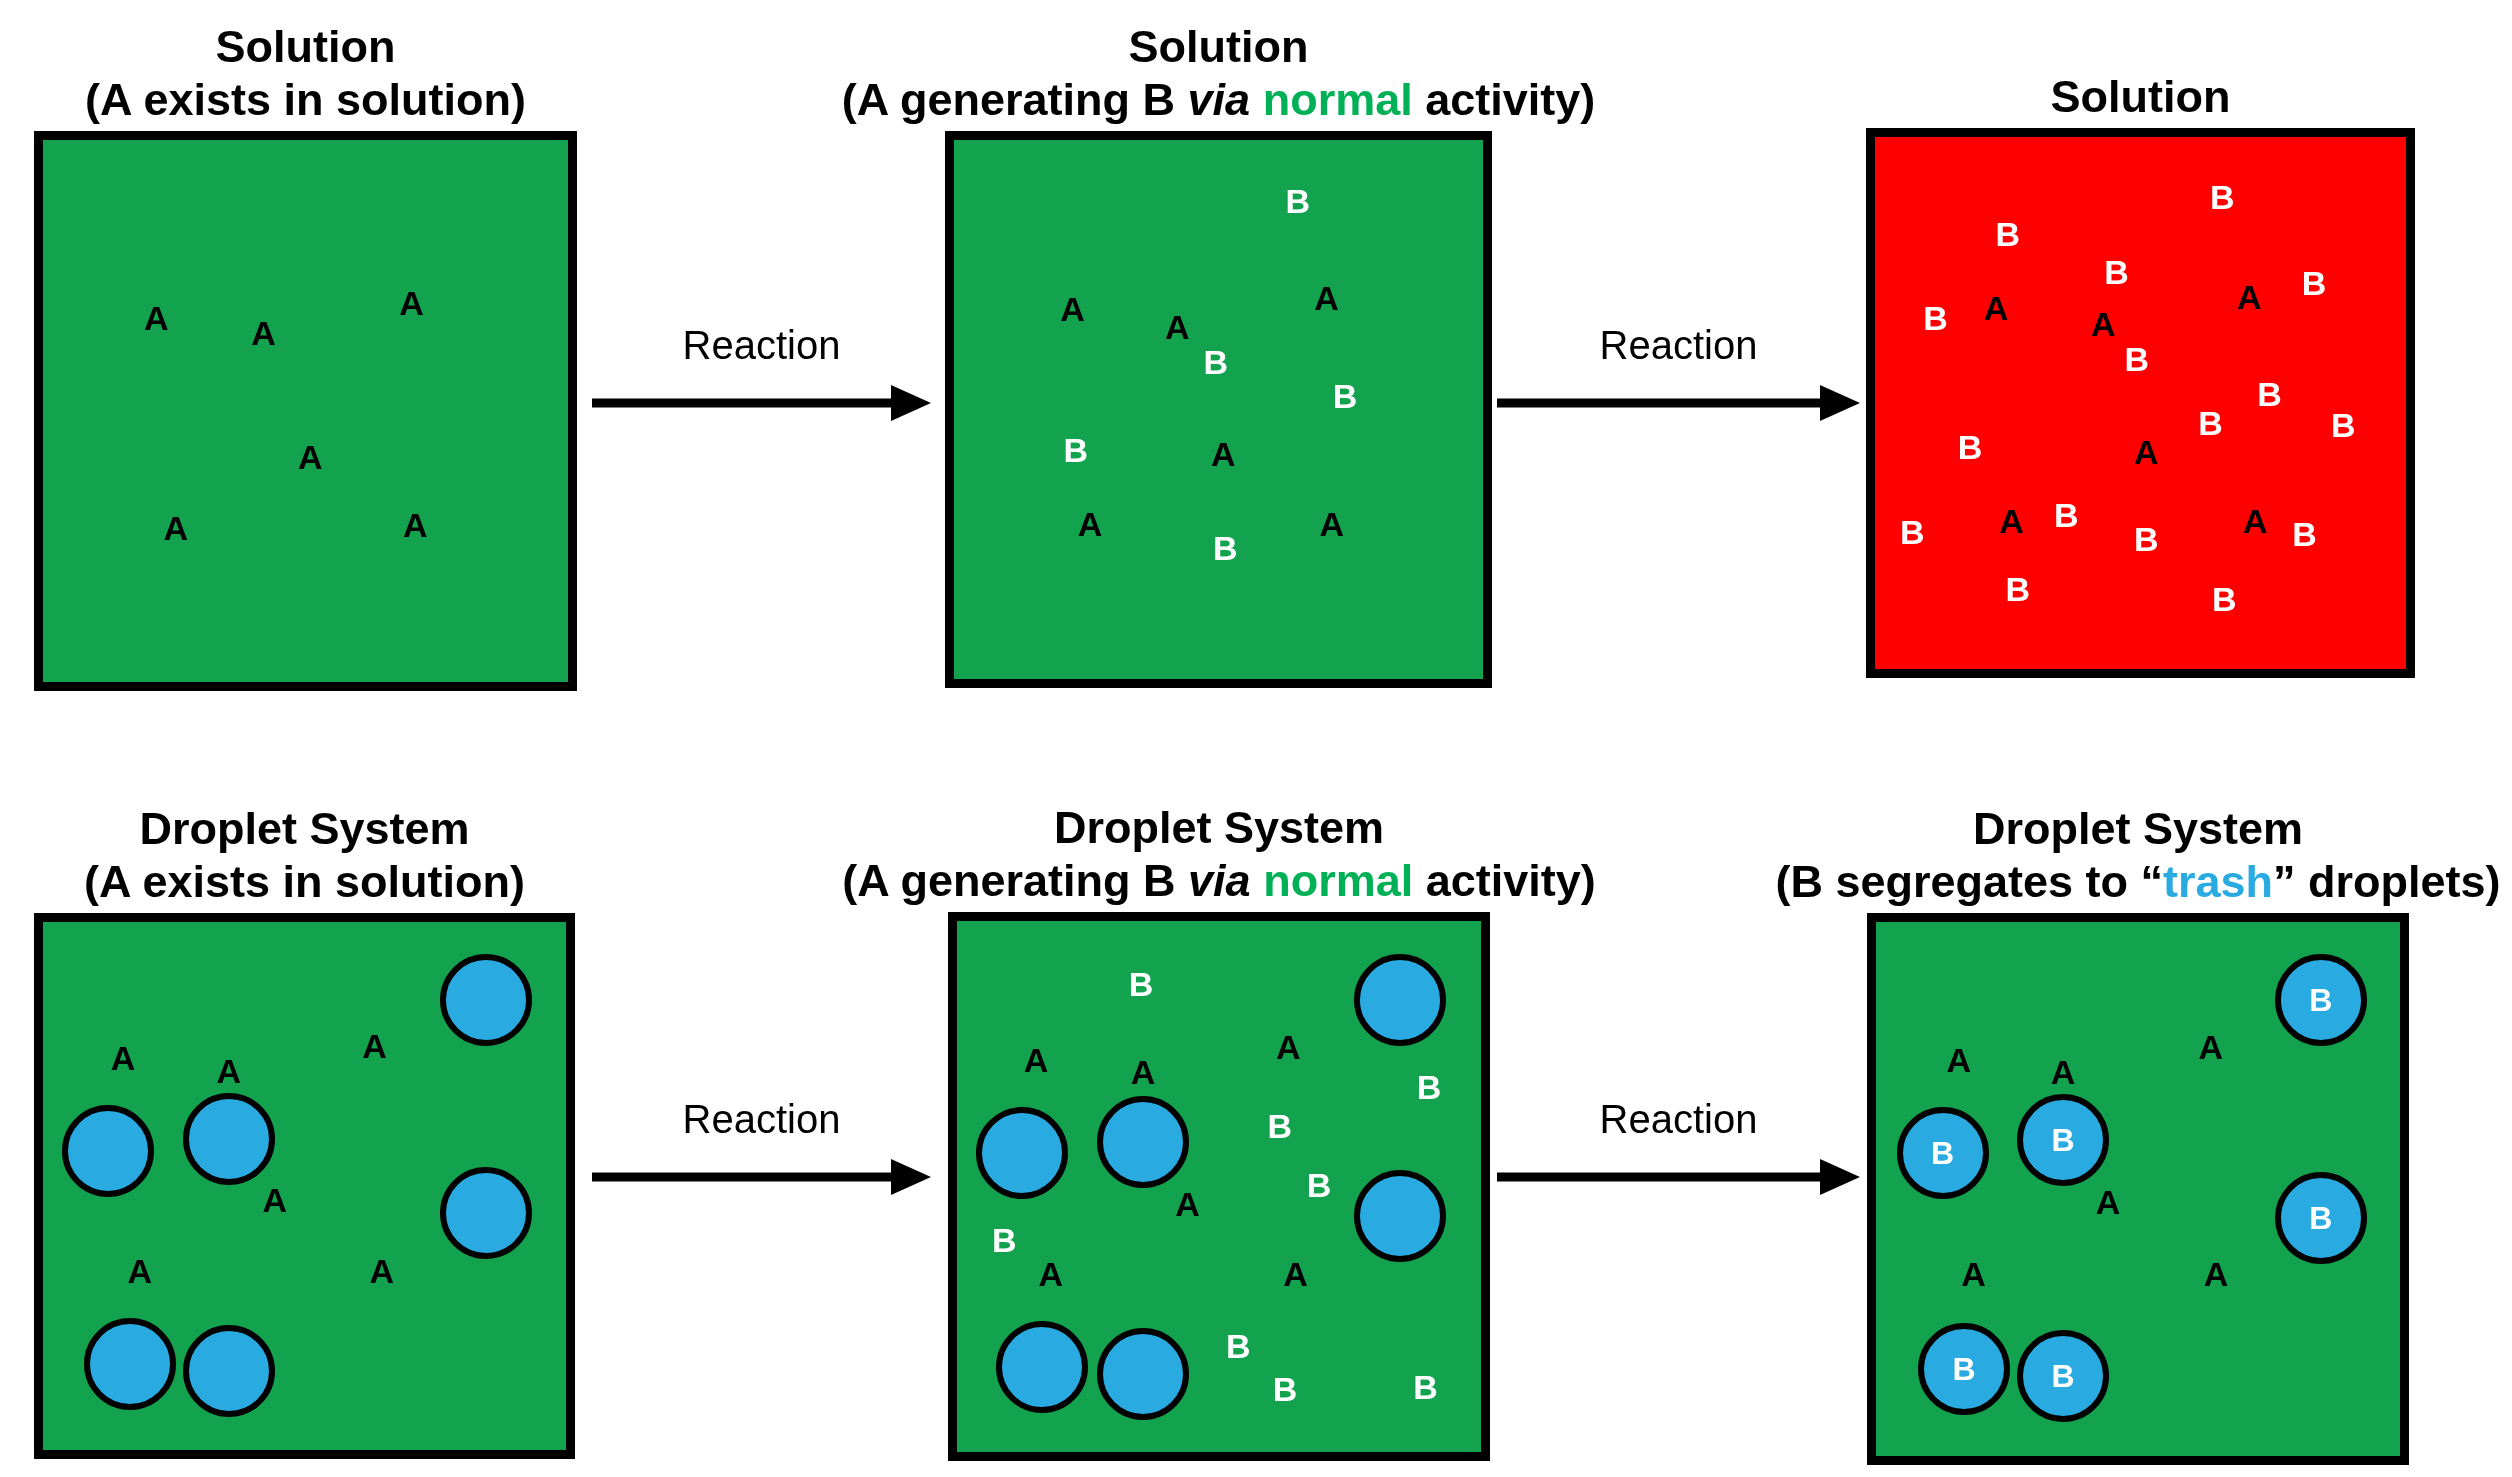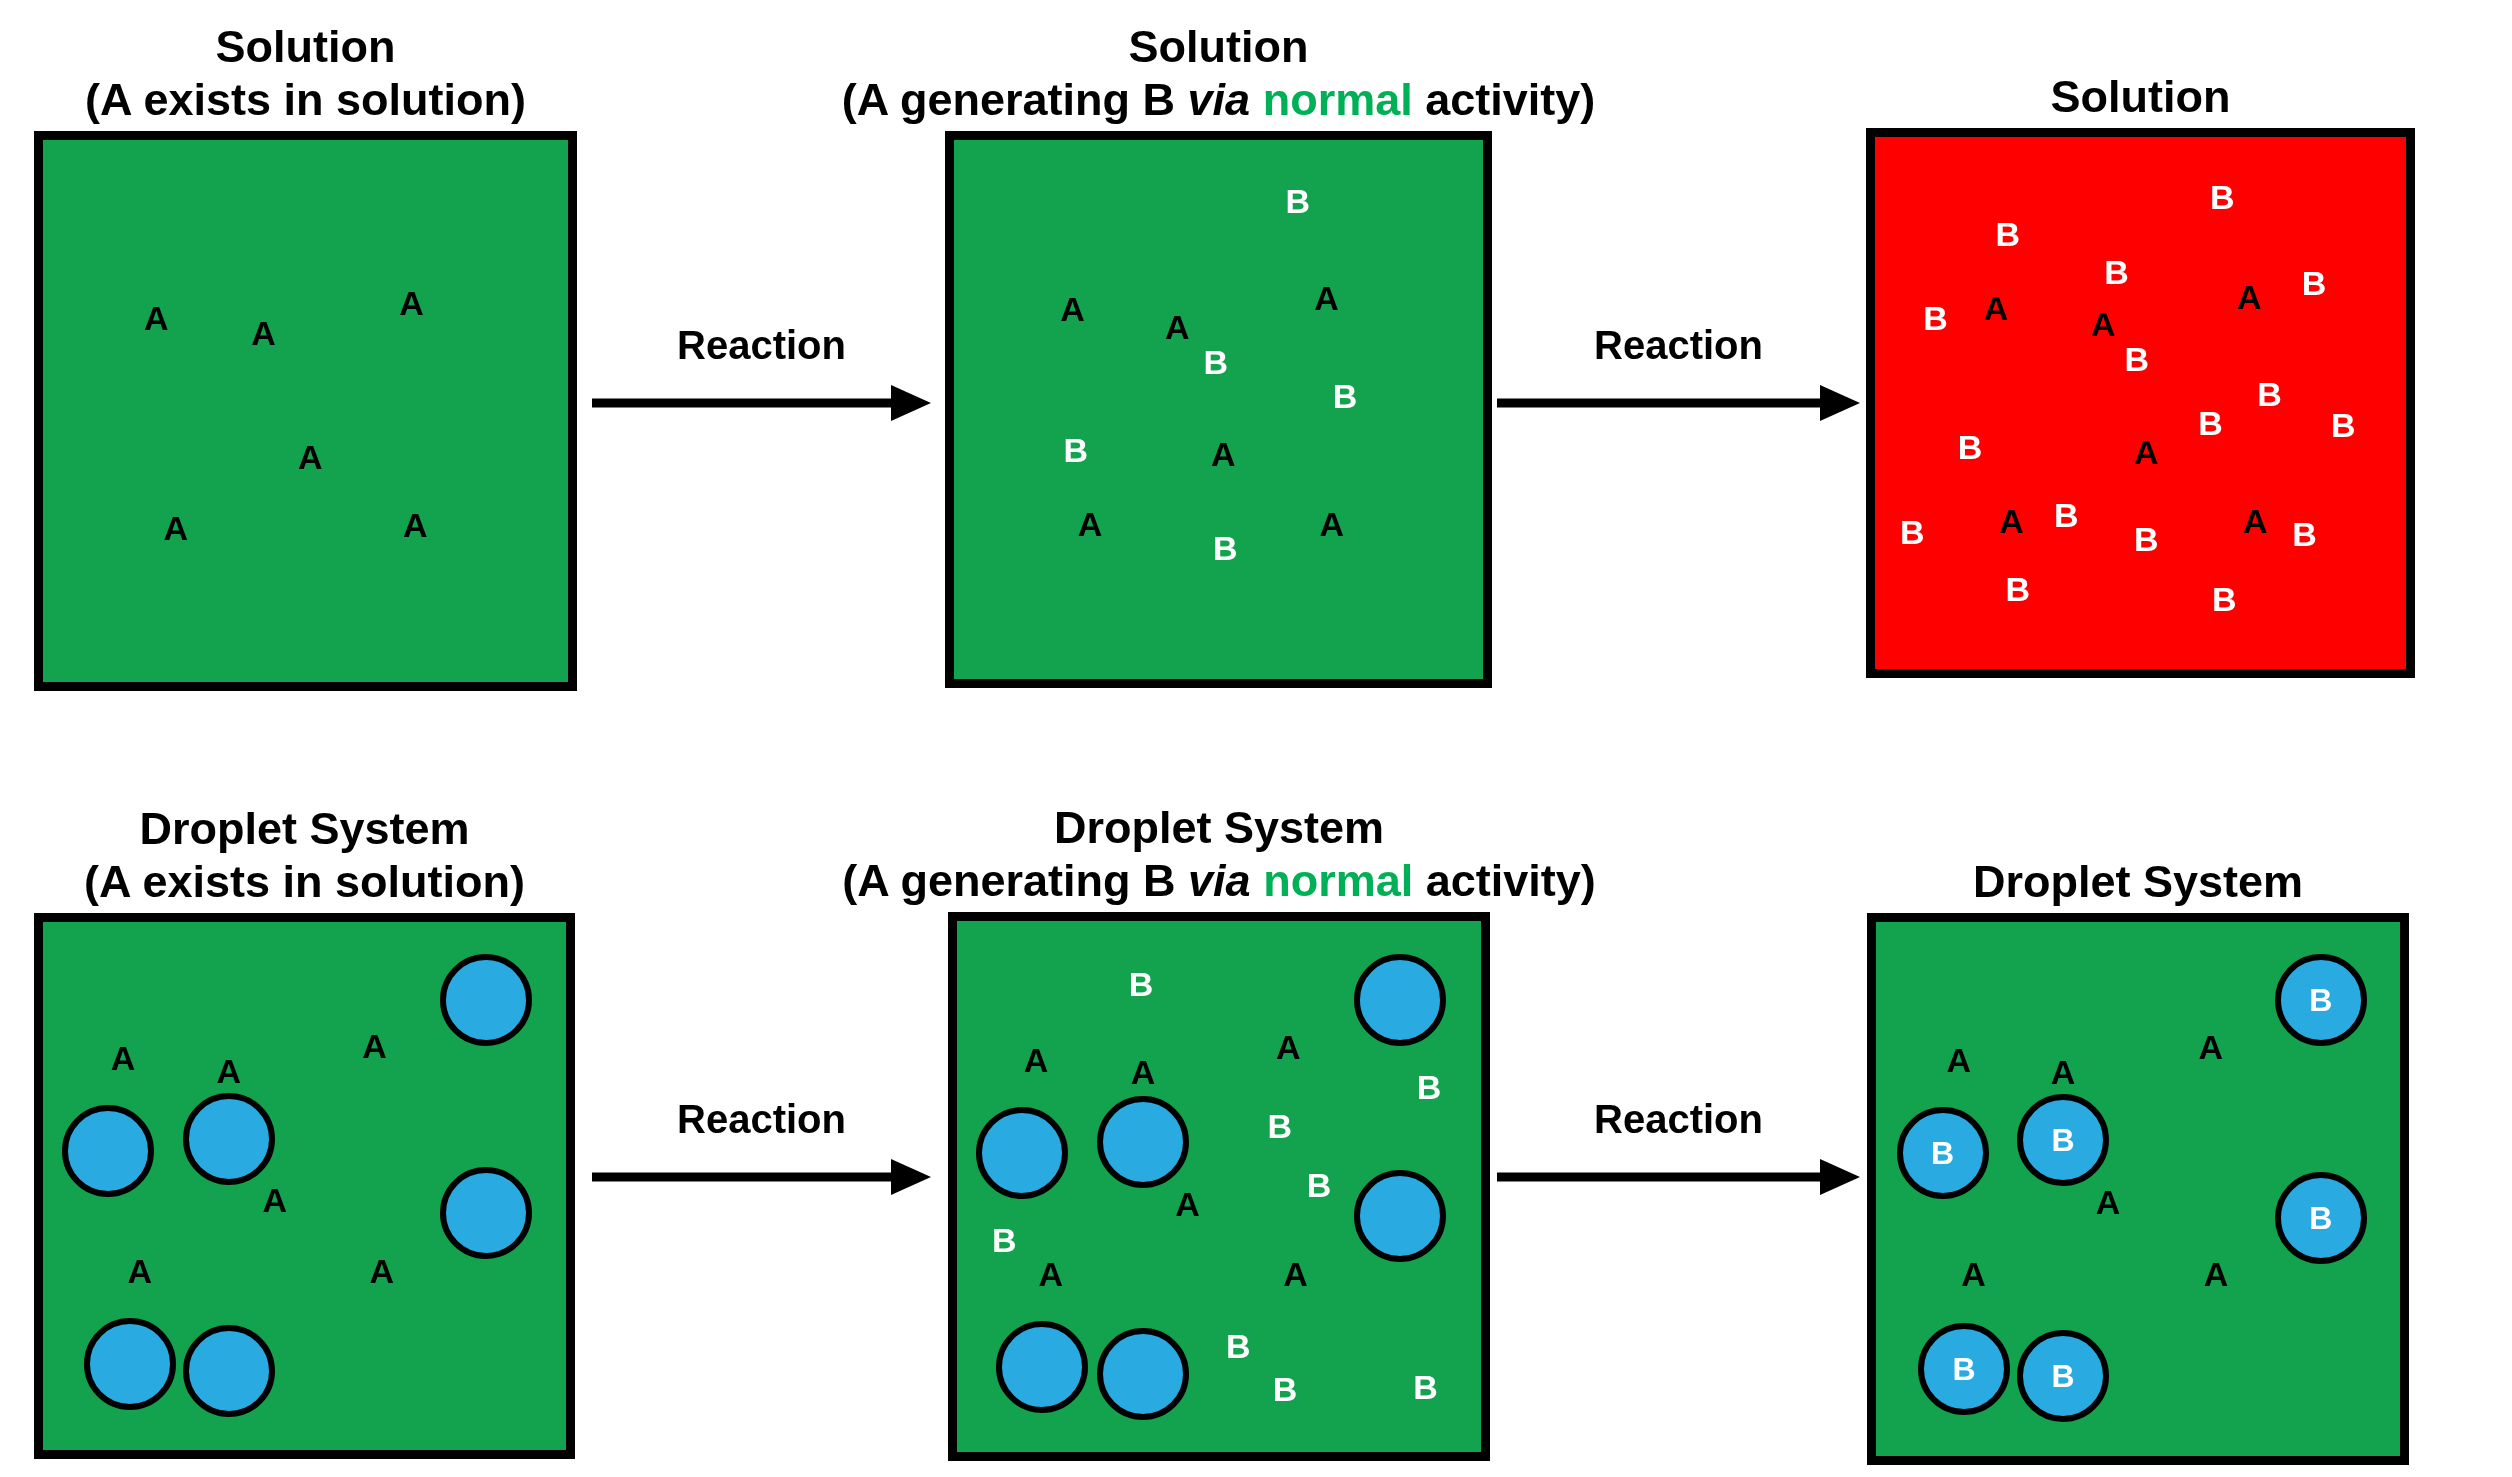--- a/index.html
+++ b/index.html
@@ -55,21 +55,21 @@
   }
   .arrow .head{
     position:absolute;right:0;top:50%;transform:translateY(-50%);
     width:0;height:0;
     border-left:40px solid #000;
     border-top:18px solid transparent;
     border-bottom:18px solid transparent;
   }
   .arrow .label{
     position:absolute;left:50%;bottom:calc(100% + 20.7px);transform:translateX(-50%);
-    font-size:40px;line-height:1;color:#000;white-space:nowrap;font-weight:bold;
+    font-size:40px;line-height:1;color:#000;white-space:nowrap;
   }
 </style>
 </head>
 <body style="--bg: #FFFFFF; --mol-a: #000000; --mol-b: #FFFFFF; --droplet: #29ABE2;">
 
 <section class="panel p1">
   <div class="title">
       <div><span>Solution</span></div>
       <div><span>(A exists in solution)</span></div>
     </div>
@@ -174,20 +174,21 @@
       <span class="molecule mol-a" style="left: 17.9%; top: 66.5%;">A</span>
       <span class="molecule mol-a" style="left: 64.6%; top: 66.5%;">A</span>
       <span class="molecule mol-b" style="left: 53.7%; top: 80%;">B</span>
       <span class="molecule mol-b" style="left: 62.6%; top: 88.2%;">B</span>
       <span class="molecule mol-b" style="left: 89.4%; top: 87.8%;">B</span>
     </div>
 </section>
 <section class="panel p6">
   <div class="title">
       <div><span>Droplet System</span></div>
+      <div><span>(B segregates to “</span><span style="color: rgb(41, 171, 226);">trash</span><span>” droplets)</span></div>
     </div>
   <div class="box" style="background: rgb(19, 162, 78);">
       <div class="droplet" style="left: 84.9%; top: 14.6%;">
         <span class="molecule mol-b">B</span>
       </div>
       <div class="droplet" style="left: 12.7%; top: 43.3%;">
         <span class="molecule mol-b">B</span>
       </div>
       <div class="droplet" style="left: 35.7%; top: 40.9%;">
         <span class="molecule mol-b">B</span>

